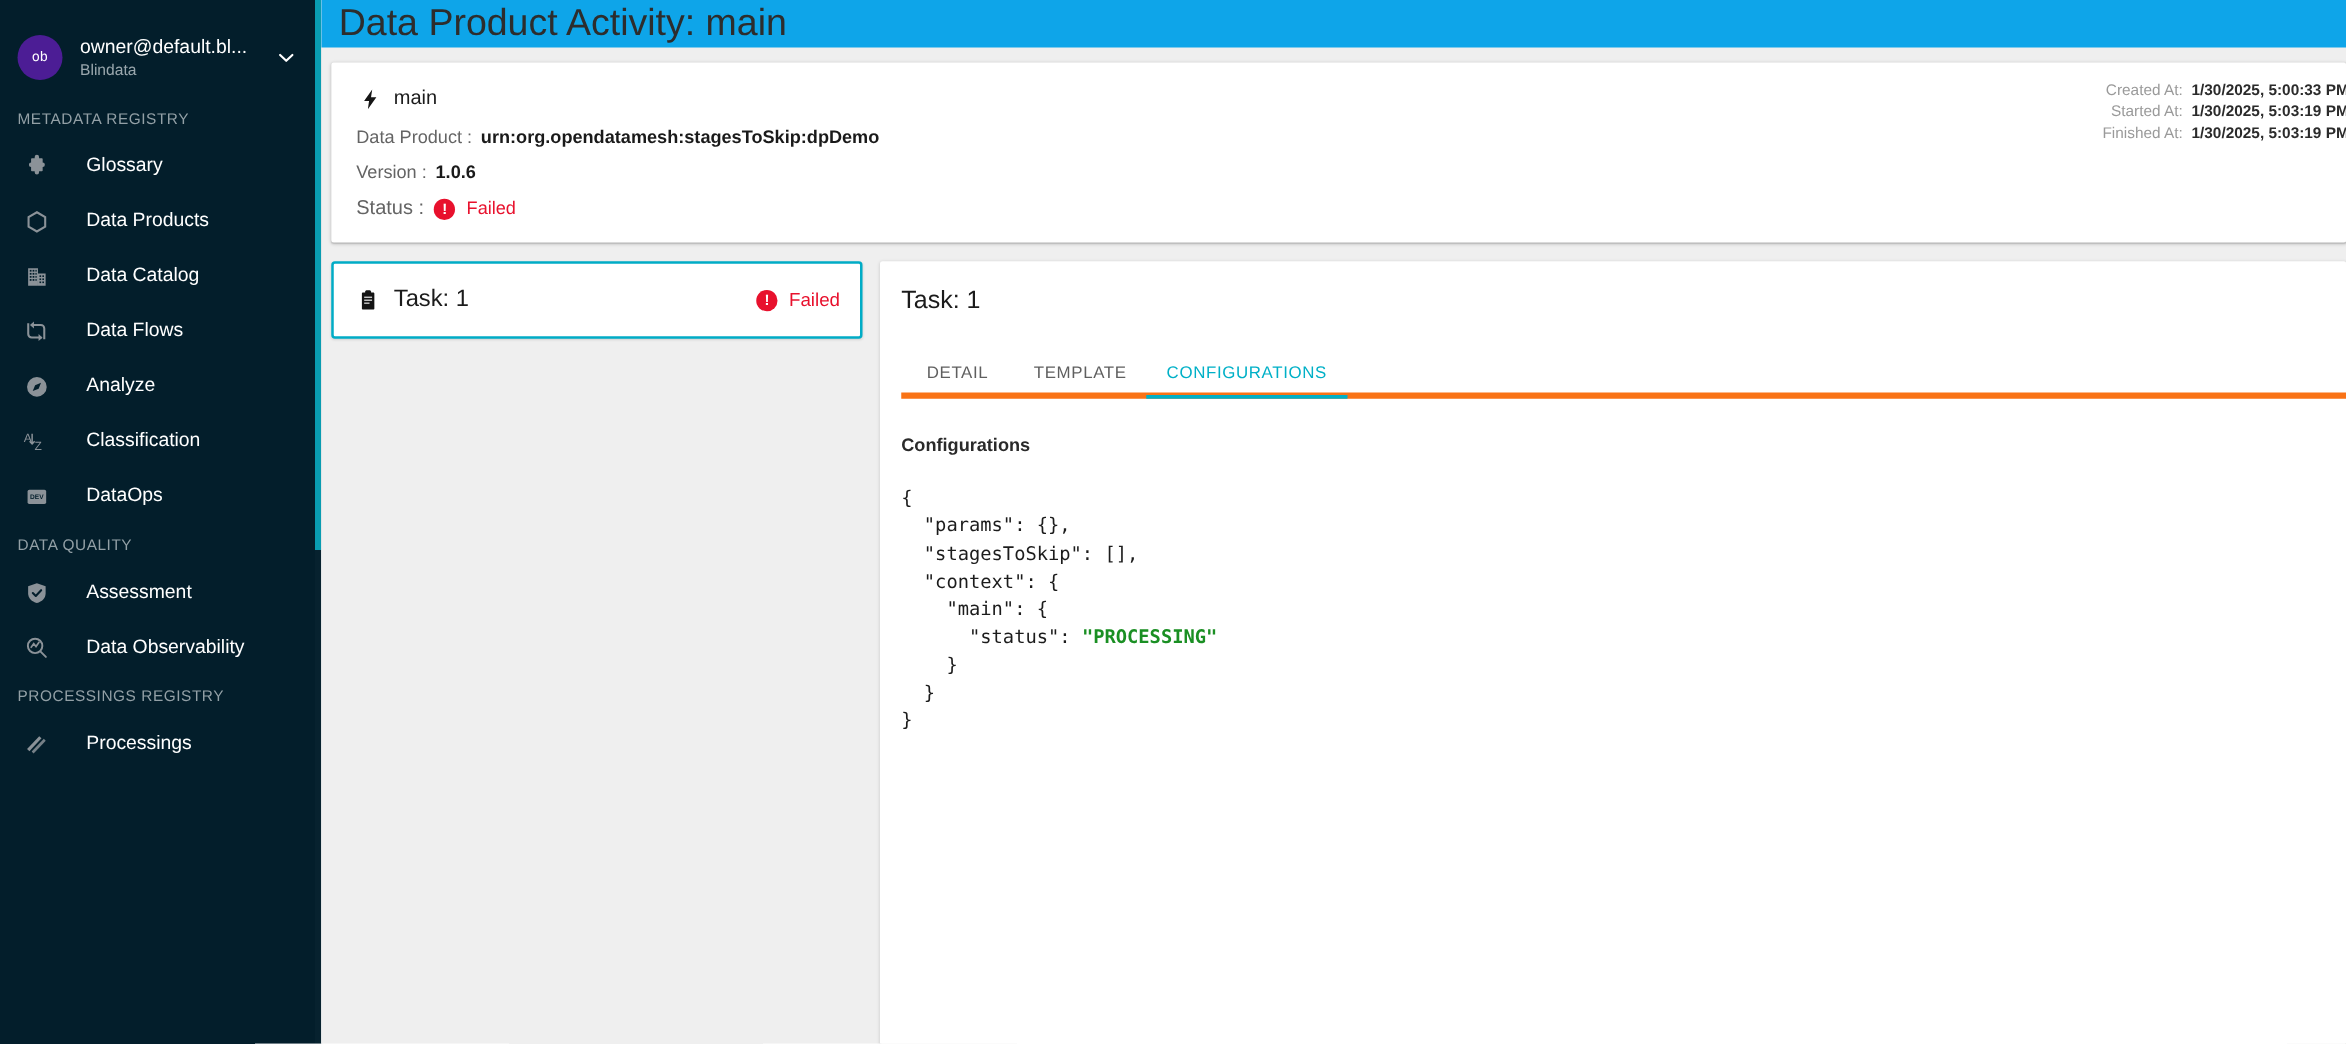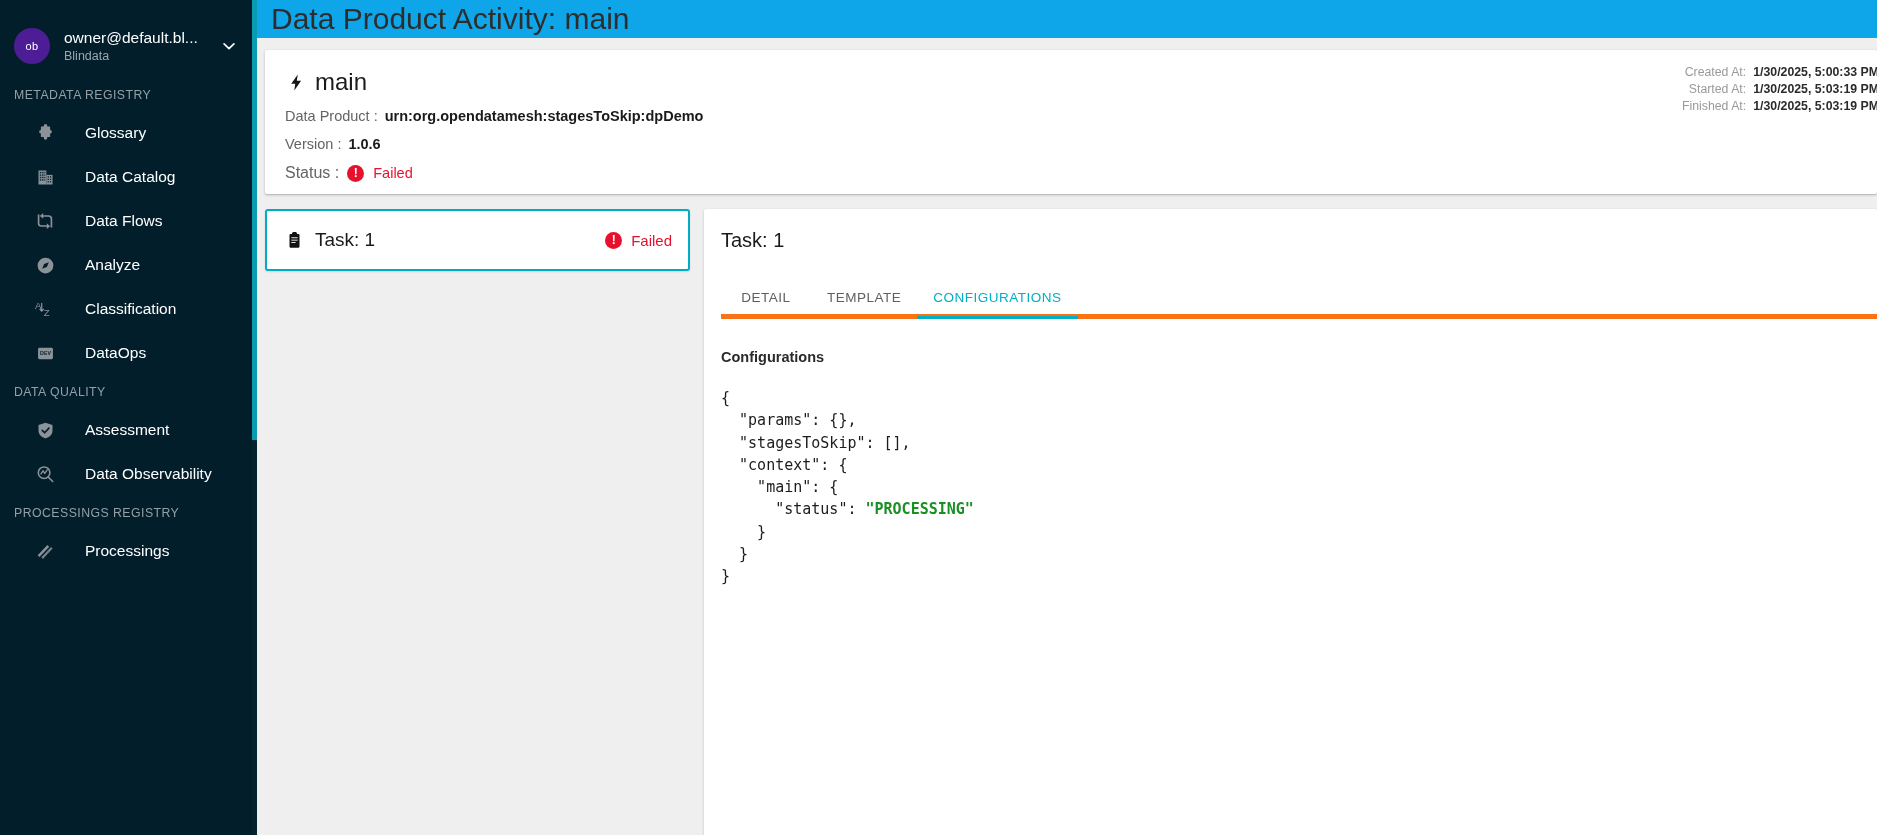--- a/index.html
+++ b/index.html
@@ -56,21 +56,21 @@
   }
   .nav-section {
     font-size: 12.3px; color: #93a0a6;
     letter-spacing: .45px;
     padding: 10px 0 9px 14px;
     text-transform: uppercase;
   }
   .nav-item {
     display: flex; align-items: center;
     height: 44px;
-    padding-left: 32px;
+    padding-left: 16px;
     cursor: pointer;
   }
   .nav-ico {
     width: 26px; height: 26px; flex: 0 0 26px;
     display: flex; align-items: center; justify-content: center;
     color: #8b9298;
   }
   .nav-ico svg { display: block; }
   .nav-label {
     margin-left: 27px; font-size: 15.5px; color: #ffffff;
@@ -104,21 +104,21 @@
     margin: 12px 0 0 8px;
     border-radius: 2px;
     box-shadow: 0 1px 3px rgba(0,0,0,.20), 0 1px 1px rgba(0,0,0,.10);
     position: relative;
     height: 144px;
     overflow: hidden;
   }
   .card-inner { padding: 18px 20px 0 20px; position: relative; height: 100%; }
   .act-name-row { display: flex; align-items: center; }
   .bolt-ico { width: 22px; height: 22px; margin-right: 8px; color: #161616; display:flex; align-items:center; justify-content:center;}
-  .act-name { font-size: 24px; color: #1b1b1b; }
+  .act-name { font-size: 16px; color: #1b1b1b; }
   .kv-row { font-size: 14.5px; color: #5b5b5b; margin-top: 12px; display: flex; align-items: center; }
   .kv-key { color: #646464; }
   .kv-val { color: #1a1a1a; font-weight: bold; margin-left: 7px; }
   .status-row { margin-top: 12px; display: flex; align-items: center; }
   .err-ico {
     width: 17px; height: 17px; border-radius: 50%;
     background: #e8112d; color: #fff;
     display: inline-flex; align-items: center; justify-content: center;
     font-size: 12px; font-weight: bold; line-height: 1;
     margin-left: 8px;
@@ -222,20 +222,28 @@
 
       <div class="nav-item">
         <span class="nav-ico">
           <svg viewBox="0 0 24 24" width="21" height="21" fill="#8b9298">
             <path d="M10 3a2 2 0 0 1 4 0v1h2.6c.4 0 .7.3.7.7V8a2 2 0 0 1 0 4v3.3c0 .4-.3.7-.7.7H14v1a2 2 0 0 1-4 0v-1H7.4a.7.7 0 0 1-.7-.7V12a2 2 0 0 1 0-4V4.7c0-.4.3-.7.7-.7H10V3z"></path>
           </svg>
         </span>
         <span class="nav-label">Glossary</span>
       </div>
 
+      <div class="nav-item">
+        <span class="nav-ico">
+          <svg viewBox="0 0 24 24" width="21" height="21">
+            <polygon points="12,3.2 19.6,7.6 19.6,16.4 12,20.8 4.4,16.4 4.4,7.6" fill="none" stroke="#8b9298" stroke-width="1.9"></polygon>
+          </svg>
+        </span>
+        <span class="nav-label">Data Products</span>
+      </div>
 
       <div class="nav-item">
         <span class="nav-ico">
           <svg viewBox="0 0 24 24" width="21" height="21" fill="#8b9298">
             <path d="M4 4h9v16H4z"></path>
             <path d="M13 9h7v11h-7z"></path>
             <g fill="#031e2b">
               <rect x="5.5" y="5.6" width="1.6" height="1.6"></rect>
                 <rect x="8.1" y="5.6" width="1.6" height="1.6"></rect>
                 <rect x="10.7" y="5.6" width="1.1" height="1.6"></rect>

